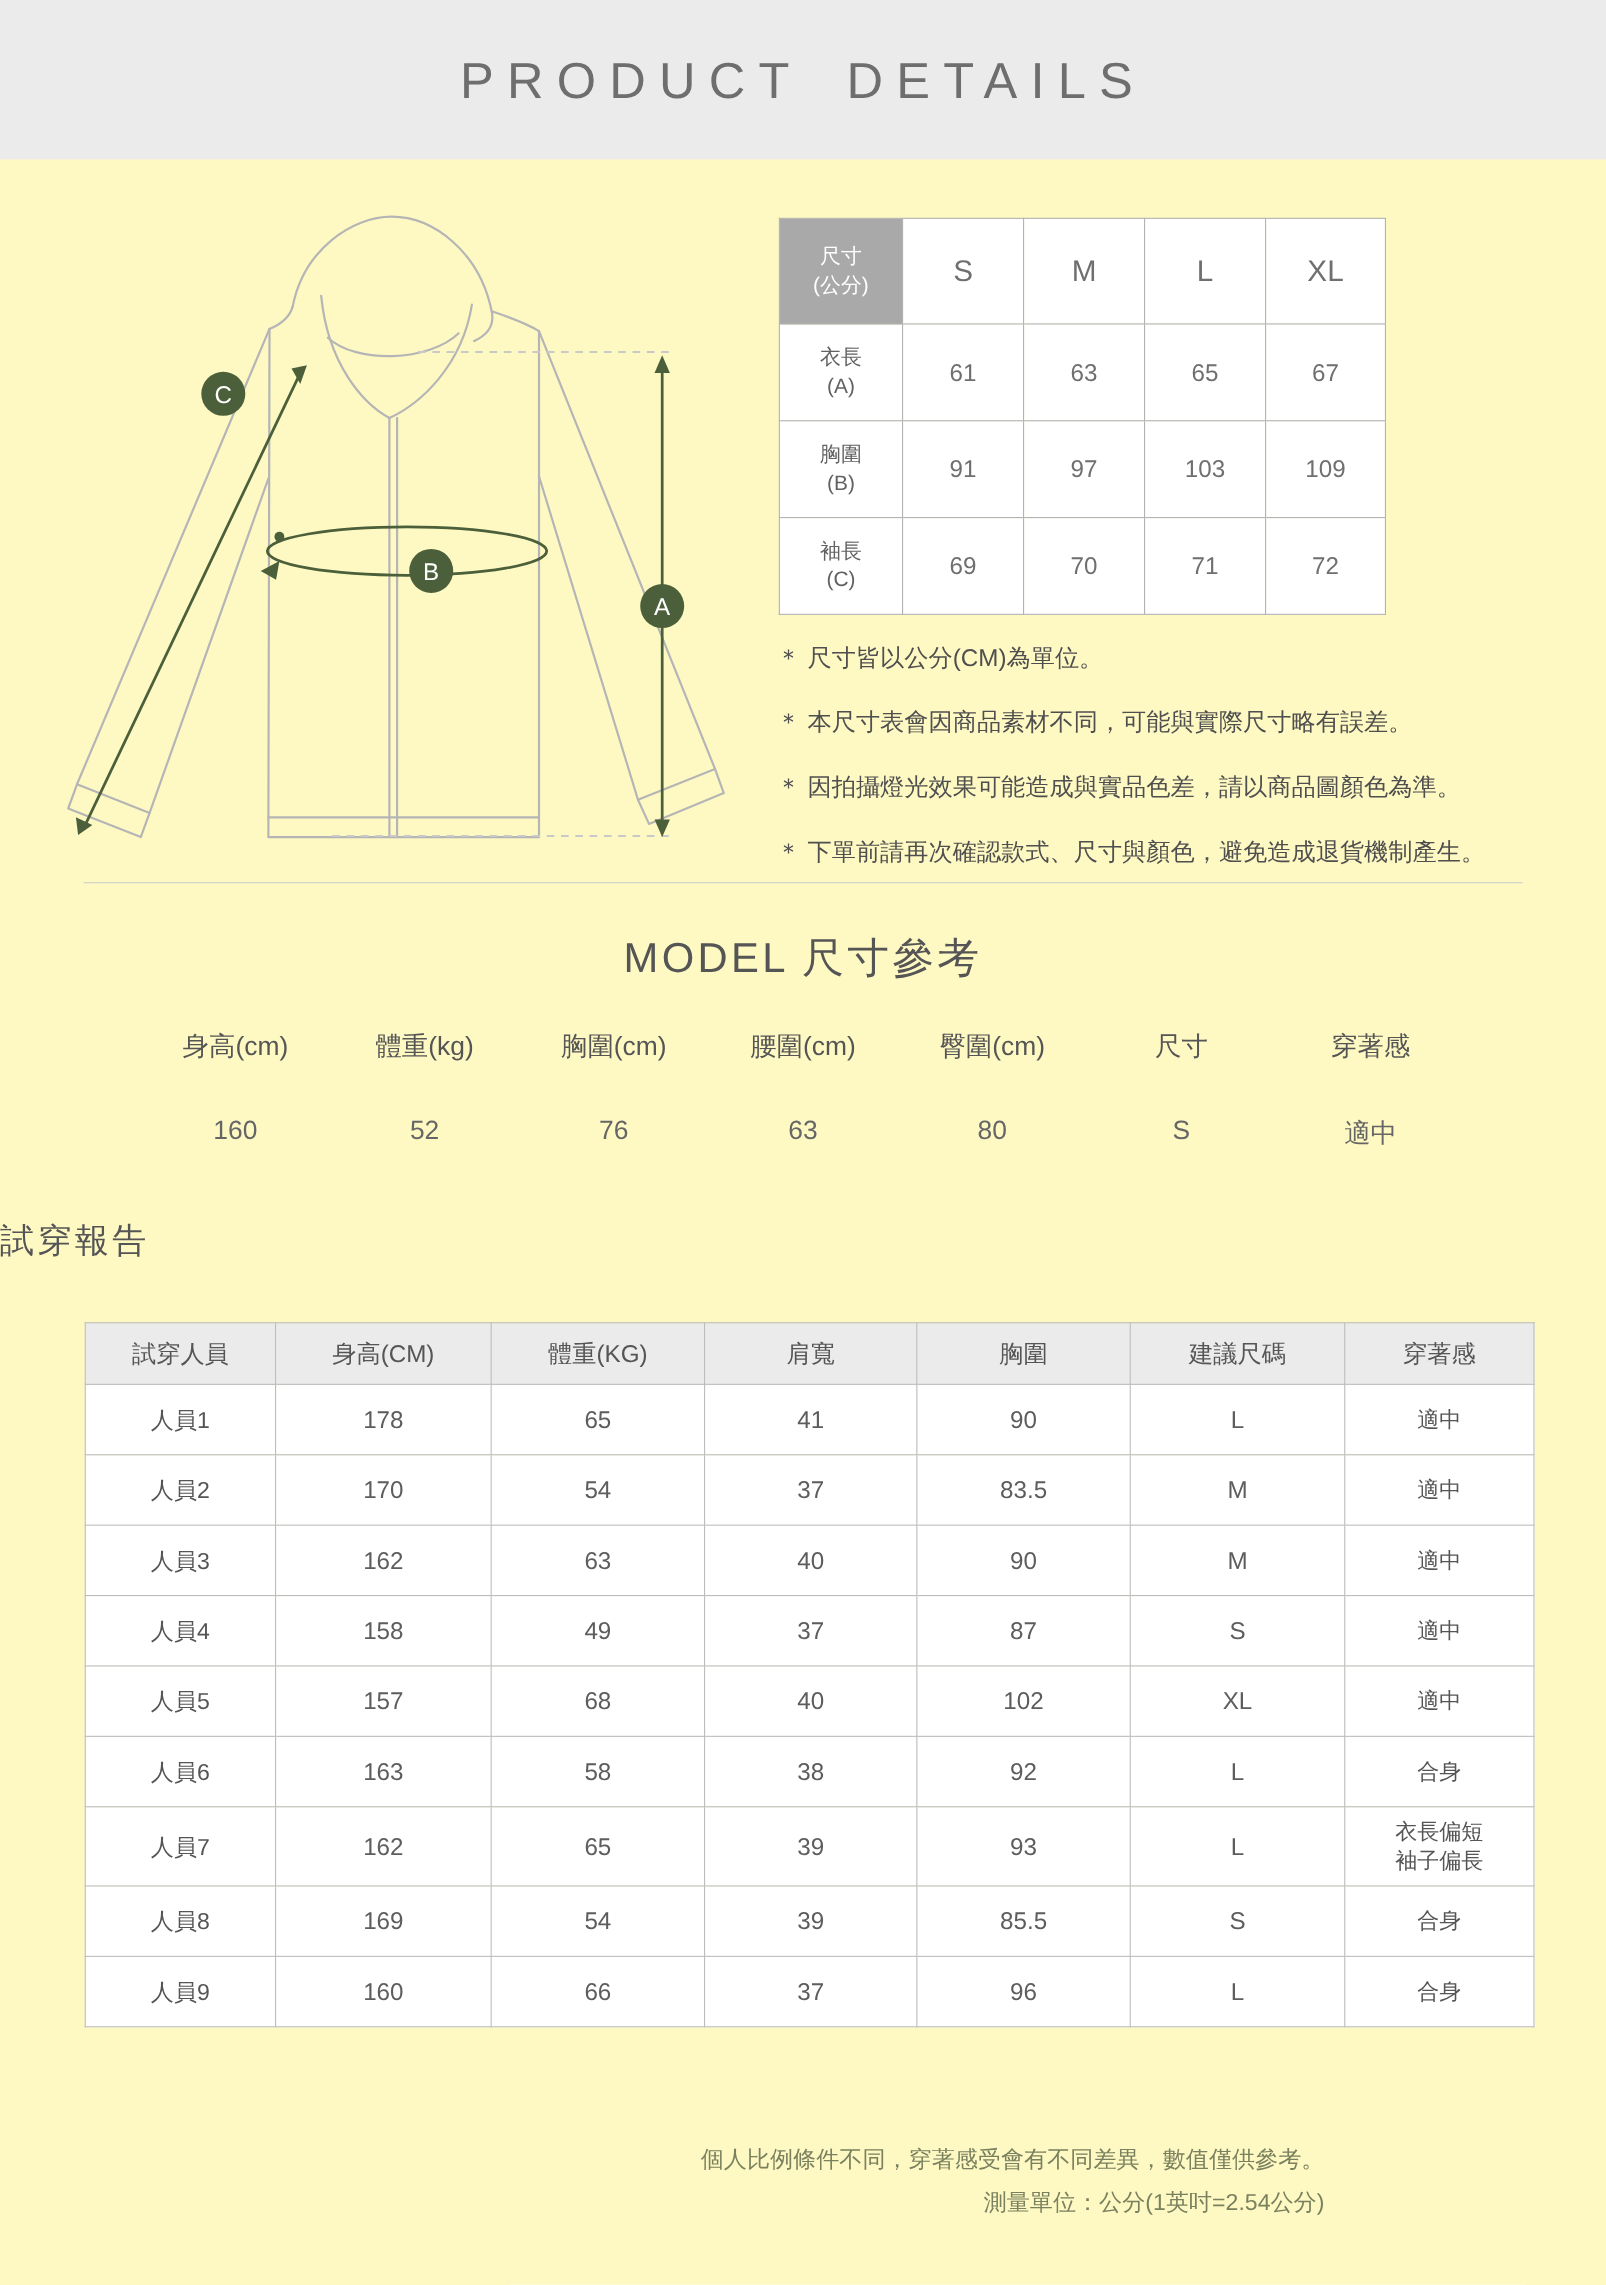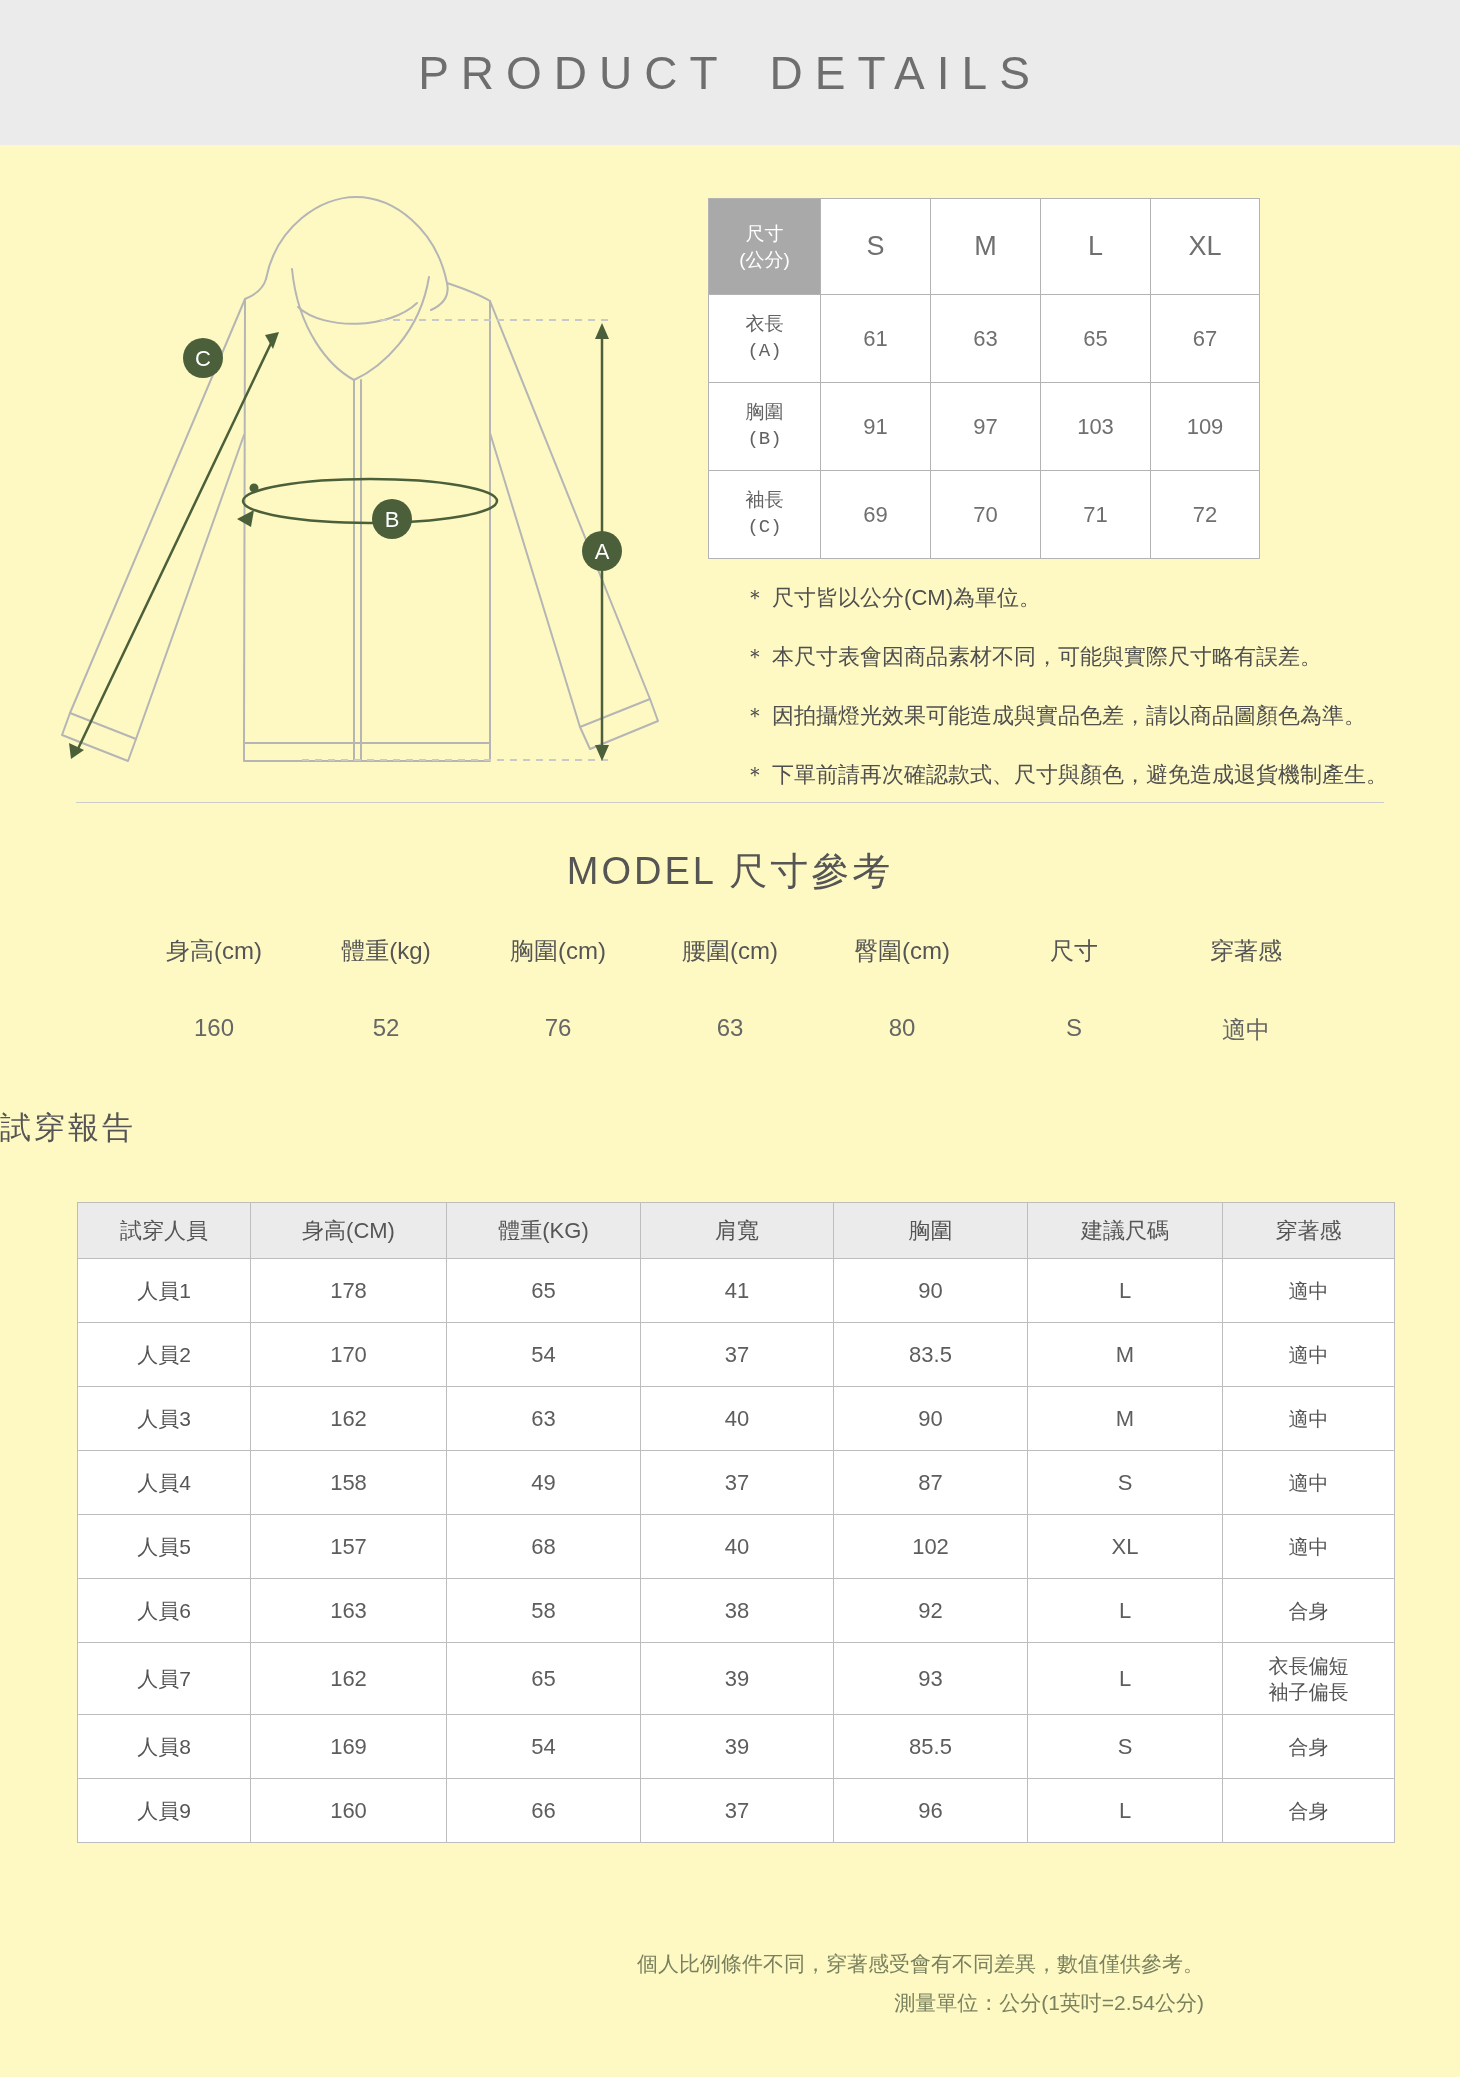--- a/index.html
+++ b/index.html
@@ -15,26 +15,26 @@
   .diagram { position:absolute; left:40px; top:183px; width:625px; height:595px; }
 
   
   .size-chart { position:absolute; left:708px; top:198px; border-collapse:collapse; table-layout:fixed; }
   .size-chart th, .size-chart td { border:1px solid #b3b3b3; text-align:center; vertical-align:middle; background:#fff; }
   .size-chart tr.hdr { height:96px; }
   .size-chart tr.row { height:88px; }
   .size-chart .corner { background:#a9a9a9; color:#fff; font-size:19px; font-weight:400; line-height:1.35; }
   .size-chart .corner span { display:block; }
   .size-chart .size { font-size:27px; font-weight:300; color:#6f6f6f; }
-  .size-chart .lab { font-size:19px; color:#626262; line-height:1.35; font-weight:400;font-family:Liberation Mono, monospace; }
+  .size-chart .lab { font-size:19px; color:#626262; line-height:1.35; font-weight:400; }
   .size-chart .lab span { display:block; }
   .size-chart .num { font-size:22px; font-weight:300; color:#6f6f6f; }
 
   
-  .notes { position:absolute; left:744px; top:568px; }
+  .notes { position:absolute; left:706px; top:568px; }
   .note { height:59px; line-height:59px; font-size:22px; color:#4f4f4f; white-space:nowrap; }
 
   .divider { position:absolute; left:76px; top:802px; width:1308px; border:0; border-top:1px solid #cccccc; }
 
   
   .model-title { position:absolute; left:0; top:846px; width:1460px; text-align:center;
                  font-size:38px; font-weight:400; color:#555; letter-spacing:3px; }
   .model-row { position:absolute; left:128px; width:1204px; display:flex; }
   .model-row > div { flex:1 1 0; text-align:center; }
   .model-headers { top:935px; font-size:24px; color:#555; }

